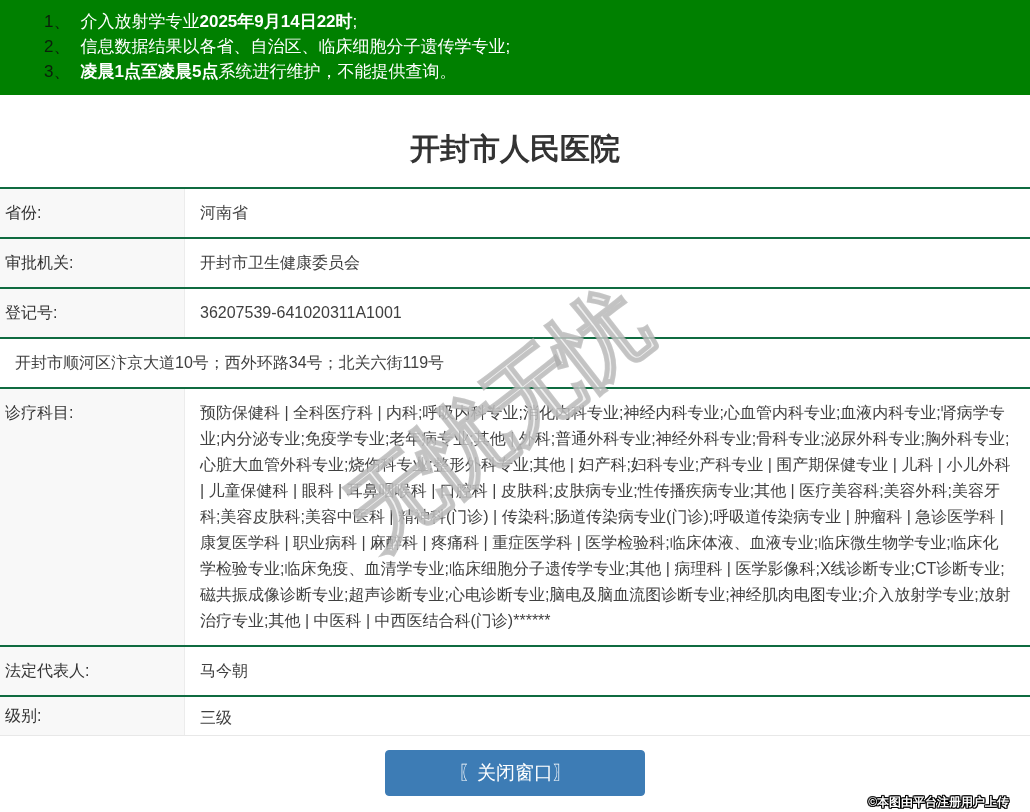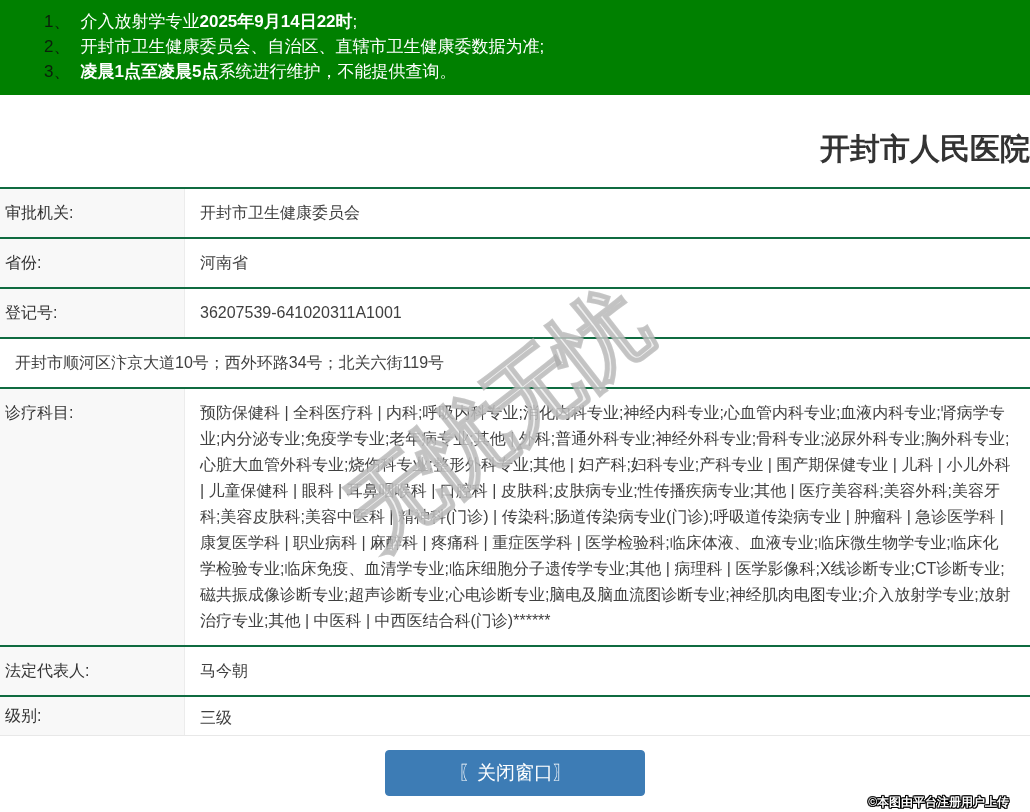--- a/index.html
+++ b/index.html
@@ -18,21 +18,21 @@
     padding-left:44px;
     font-size:17px;
     line-height:25px;
     white-space:nowrap;
   }
   .banner-num{color:#0b1f0b;margin-right:10px;}
   .banner-bold{font-weight:bold;text-align:right;}
   
   .page-title{
     margin:35px 0 0 0;
-    text-align:right;
+    text-align:center;
     font-size:30px;
     font-weight:bold;
     color:#333333;
     line-height:37px;
   }
   
   .info-table{
     margin-top:20px;
     width:1030px;
     border-top:2px solid #0f6b40;
@@ -113,37 +113,37 @@
   }
 </style>
 </head>
 <body>
 
 <div class="banner">
   <div class="banner-line">
     <span class="banner-num">1、</span><span>介入放射学专业</span><span class="banner-bold">2025年9月14日22时</span><span>;</span>
   </div>
   <div class="banner-line">
-    <span class="banner-num">2、</span><span>开封市卫生健康委员会、自治区、直辖市卫生健康委数据为准;</span><span class="banner-bold"></span><span></span>
+    <span class="banner-num">2、</span><span>信息数据结果以各省、自治区、临床细胞分子遗传学专业;</span><span class="banner-bold"></span><span></span>
   </div>
   <div class="banner-line">
     <span class="banner-num">3、</span><span></span><span class="banner-bold">凌晨1点至凌晨5点</span><span>系统进行维护，不能提供查询。</span>
   </div>
 </div>
 
 <h1 class="page-title">开封市人民医院</h1>
 
 <div class="info-table">
   <div class="info-row">
+    <div class="label-cell">省份:</div>
+    <div class="value-cell">河南省</div>
+  </div>
+  <div class="info-row">
     <div class="label-cell">审批机关:</div>
     <div class="value-cell">开封市卫生健康委员会</div>
-  </div>
-  <div class="info-row">
-    <div class="label-cell">省份:</div>
-    <div class="value-cell">河南省</div>
   </div>
   <div class="info-row">
     <div class="label-cell">登记号:</div>
     <div class="value-cell">36207539-641020311A1001</div>
   </div>
   <div class="info-row">
     <div class="value-cell">开封市顺河区汴京大道10号；西外环路34号；北关六街119号</div>
   </div>
   <div class="info-row">
     <div class="label-cell">诊疗科目:</div>

